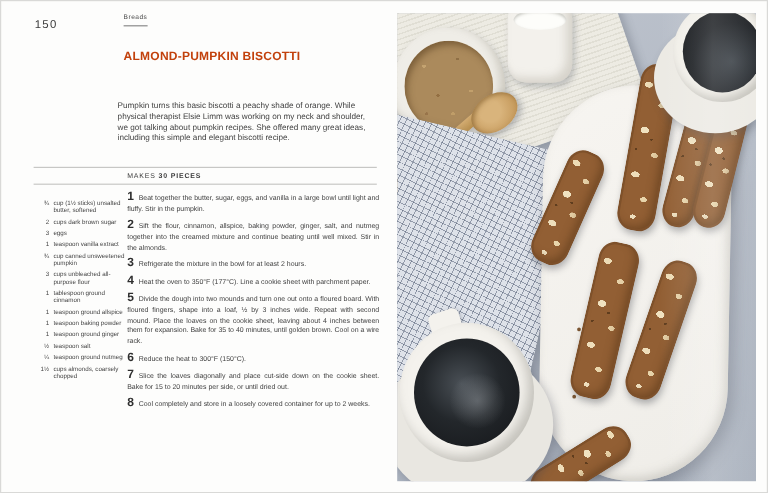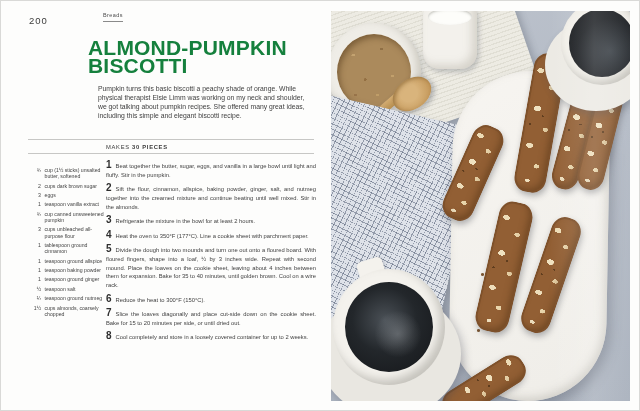--- a/index.html
+++ b/index.html
@@ -5,22 +5,22 @@
   html,body{margin:0;padding:0;background:#ffffff;}
   .spread{
     position:relative;width:640px;height:411px;background:#fdfdfc;
     font-family:"Liberation Sans",sans-serif;color:#3b3b3b;
     box-sizing:border-box;border:1px solid #d9d9d7;overflow:hidden;
   }
   
   .page-number{position:absolute;left:28px;top:14px;font-size:9.5px;letter-spacing:1px;color:#3c3c3c;}
   .section-label{position:absolute;left:102px;top:11px;font-size:5.5px;letter-spacing:.4px;color:#4a4a4a;
     border-bottom:.6px solid #8a8a8a;padding-bottom:2.5px;}
-  .recipe-title{position:absolute;left:87px;top:38px;width:220px;
-    font-size:21px;line-height:17.5px;font-weight:700;letter-spacing:.2px;color:#15803d;}
+  .recipe-title{position:absolute;left:102px;top:38px;width:220px;
+    font-size:10px;line-height:17.5px;font-weight:700;letter-spacing:.2px;color:#c2410c;}
   .intro{position:absolute;left:97px;top:83px;width:216px;
     font-size:6.8px;line-height:9px;color:#3f3f3f;}
   .yield-bar{position:absolute;left:27px;top:138px;width:286px;height:13px;
     border-top:.8px solid #c7c7c5;border-bottom:.8px solid #c7c7c5;
     display:flex;align-items:center;}
   .yield-bar .yield-inner{margin-left:78px;font-size:5.8px;letter-spacing:.7px;color:#3b3b3b;}
   .yield-amount{font-weight:700;}
   .ing-col{position:absolute;left:27px;top:166px;width:80px;}
   .ing-row{display:flex;margin-bottom:3.2px;}
   .ing-qty{width:13px;text-align:right;margin-right:3.5px;font-size:5.2px;line-height:6.2px;color:#454545;flex:none;}
@@ -113,21 +113,21 @@
   .c1{left:150px;top:262px;}
   .c2{left:160px;top:292px;width:4px;height:3px;}
   .c3{left:146px;top:318px;}
   .c4{left:172px;top:348px;width:2.5px;height:2px;}
 </style>
 </head>
 <body>
 
 <div class="spread">
 
-  <div class="page-number">200</div>
+  <div class="page-number">150</div>
   <div class="section-label">Breads</div>
   <h1 class="recipe-title" style="margin:0;">ALMOND-PUMPKIN BISCOTTI</h1>
   <p class="intro" style="margin:0;">Pumpkin turns this basic biscotti a peachy shade of orange. While physical therapist Elsie Limm was working on my neck and shoulder, we got talking about pumpkin recipes. She offered many great ideas, including this simple and elegant biscotti recipe.</p>
 
   <div class="yield-bar">
     <div class="yield-inner">
       <span>MAKES </span><span class="yield-amount">30 PIECES</span>
     </div>
   </div>
 

